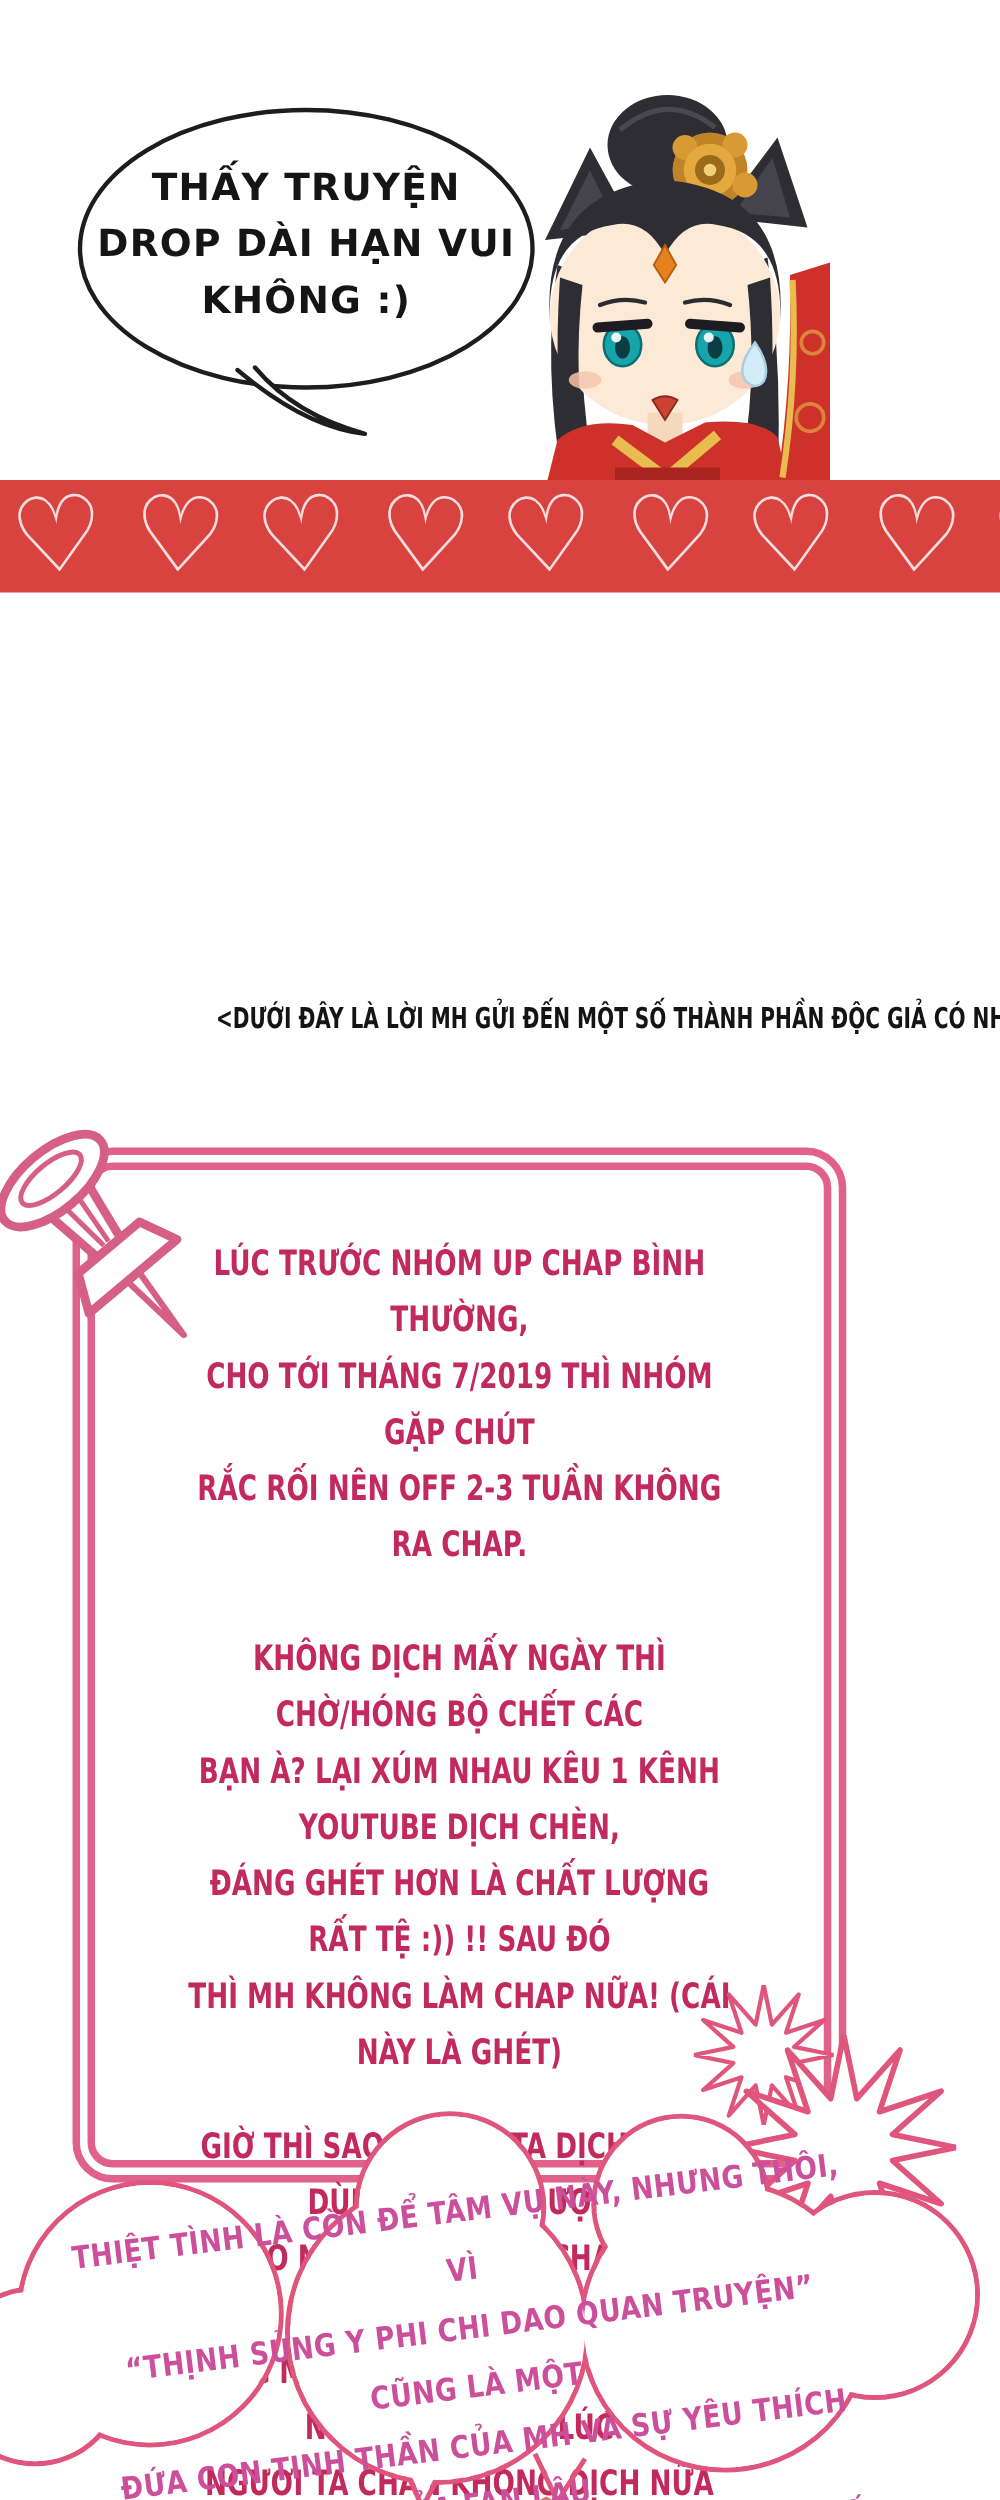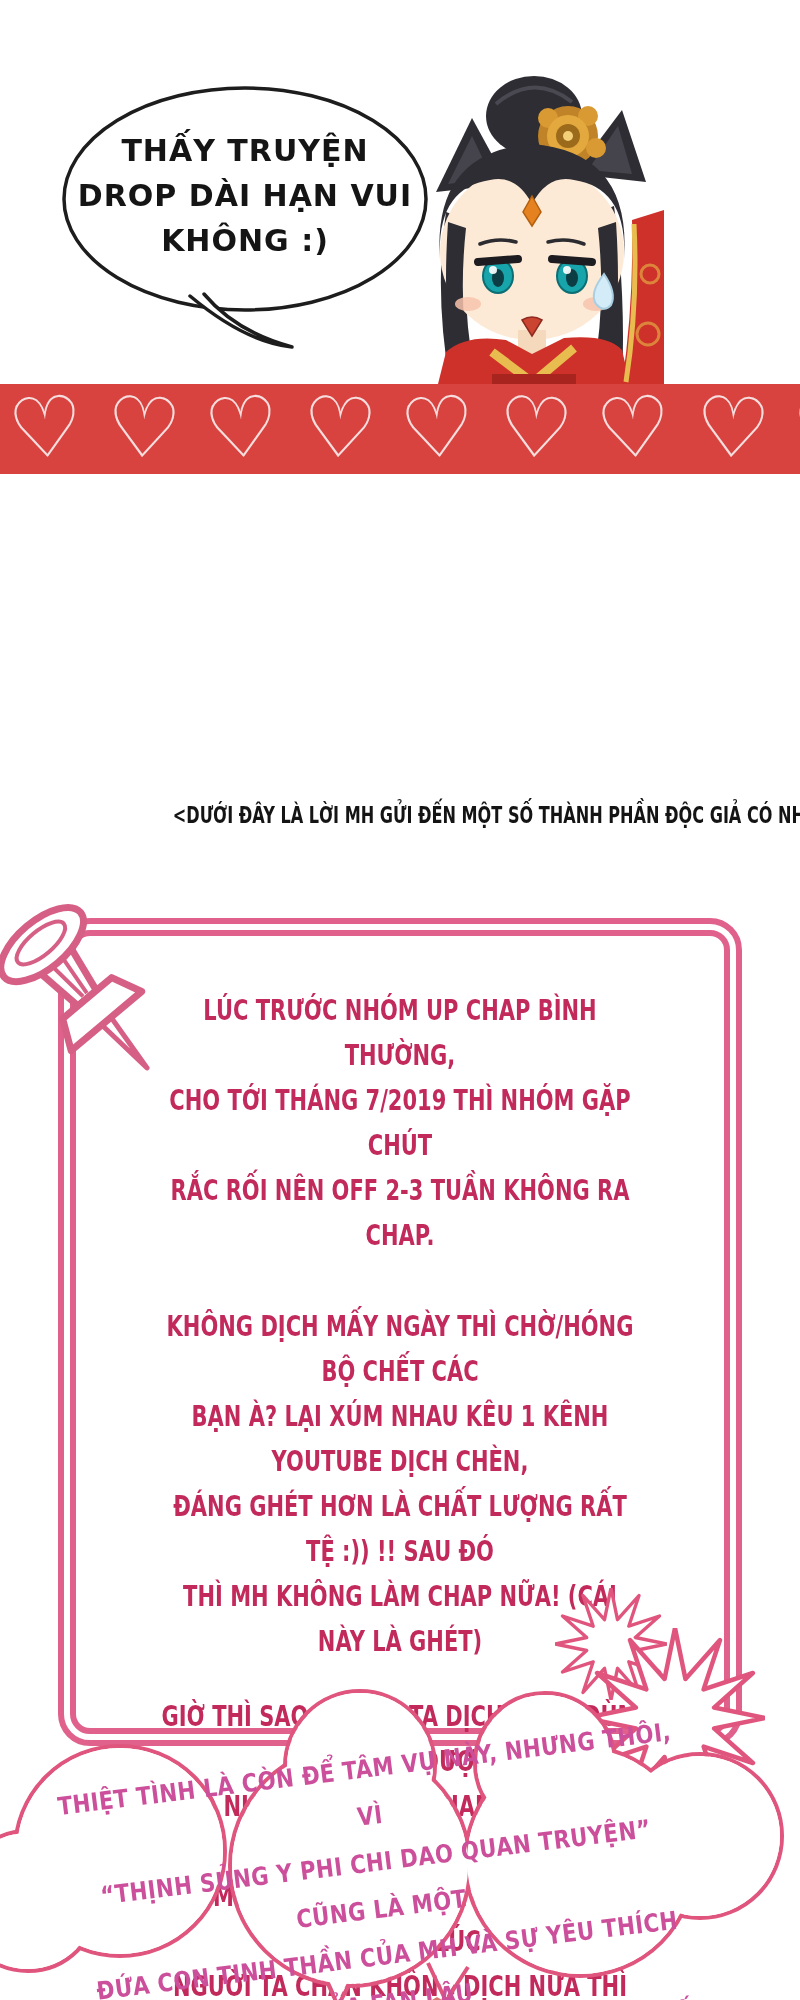--- a/index.html
+++ b/index.html
@@ -39,21 +39,21 @@
   .announce-text{position:absolute;left:0;top:66px;width:800px;text-align:center;
     white-space:pre-line;font-weight:bold;font-size:30px;line-height:54px;color:#ffffff;
     transform:scaleX(.85);letter-spacing:1px;}
 
   
   .subnote{position:absolute;left:0;top:786px;width:800px;text-align:center;}
   .subnote span{display:inline-block;font-weight:bold;font-size:23px;color:#141414;
     transform:scaleX(.7);white-space:nowrap;letter-spacing:0;}
 
   
-  .note-box{position:absolute;left:58px;top:902px;width:684px;height:828px;
+  .note-box{position:absolute;left:58px;top:902px;width:619px;height:828px;
     box-sizing:border-box;border:18px double #e0628c;border-radius:32px;background:#ffffff;}
   .note-inner{padding-top:52px;}
   .note-inner p{margin:0;text-align:center;white-space:pre-line;font-weight:bold;
     font-size:28px;line-height:45px;color:#c22a5c;transform:scaleX(.75);letter-spacing:0;}
   .note-inner p.p1{margin-bottom:46px;}
   .note-inner p.p2{margin-bottom:30px;}
 
   .pin-svg{position:absolute;left:-8px;top:876px;width:180px;height:210px;}
 
   .burst{position:absolute;}

